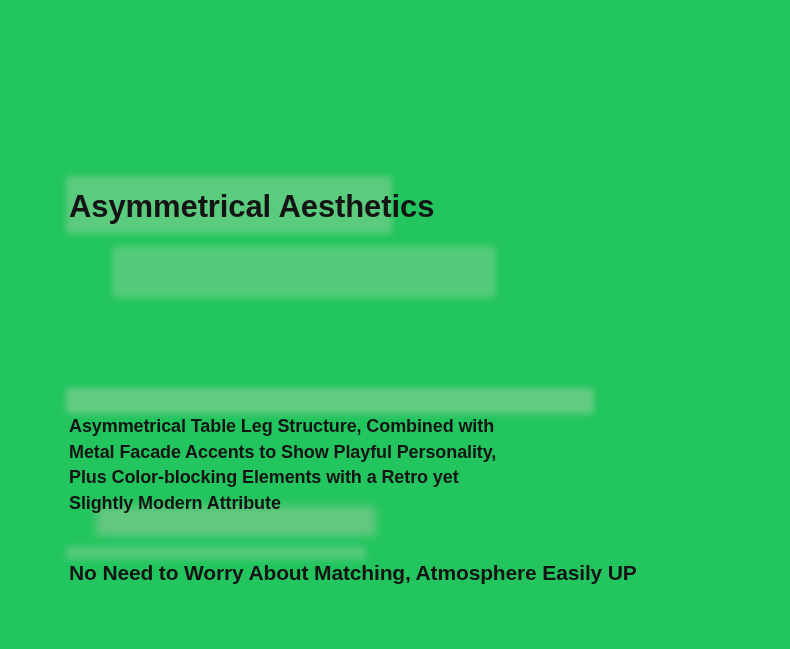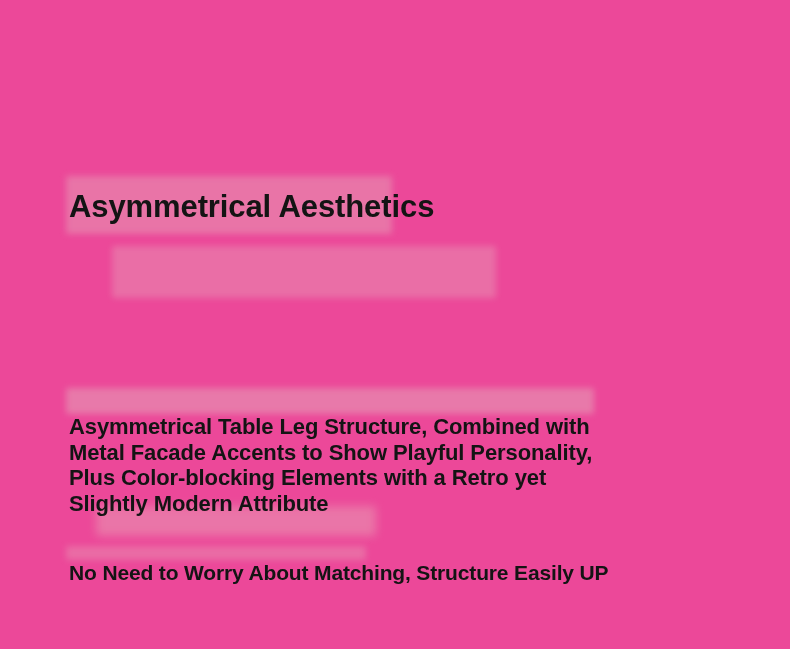--- a/index.html
+++ b/index.html
@@ -12,21 +12,21 @@
     width: 790px;
     height: 649px;
     overflow: hidden;
     font-family: "Liberation Sans", "DejaVu Sans", sans-serif;
   }
 
   #poster {
     position: relative;
     width: 790px;
     height: 649px;
-    background: #ec4899;
+    background: #22c55e;
     overflow: hidden;
   }
 
   
   .ghost {
     position: absolute;
     pointer-events: none;
     border-radius: 2px;
   }
   .ghost-a {
@@ -81,21 +81,21 @@
     font-weight: 700;
     line-height: 34px;
     letter-spacing: -0.1px;
     white-space: nowrap;
   }
 
   .body-copy {
     position: absolute;
     left: 69px;
     top: 414px;
-    font-size: 22px;
+    font-size: 18px;
     font-weight: 700;
     line-height: 25.5px;
     letter-spacing: -0.1px;
     white-space: pre-line;
   }
 
   .tagline {
     position: absolute;
     left: 69px;
     top: 560px;
@@ -120,16 +120,16 @@
   <div class="text-layer">
 
     <div class="heading">Asymmetrical Aesthetics</div>
 
 
     <div class="body-copy">Asymmetrical Table Leg Structure, Combined with
 Metal Facade Accents to Show Playful Personality,
 Plus Color-blocking Elements with a Retro yet
 Slightly Modern Attribute</div>
 
-    <div class="tagline">No Need to Worry About Matching, Structure Easily UP</div>
+    <div class="tagline">No Need to Worry About Matching, Atmosphere Easily UP</div>
 
   </div>
 </div>
 
 </body></html>

